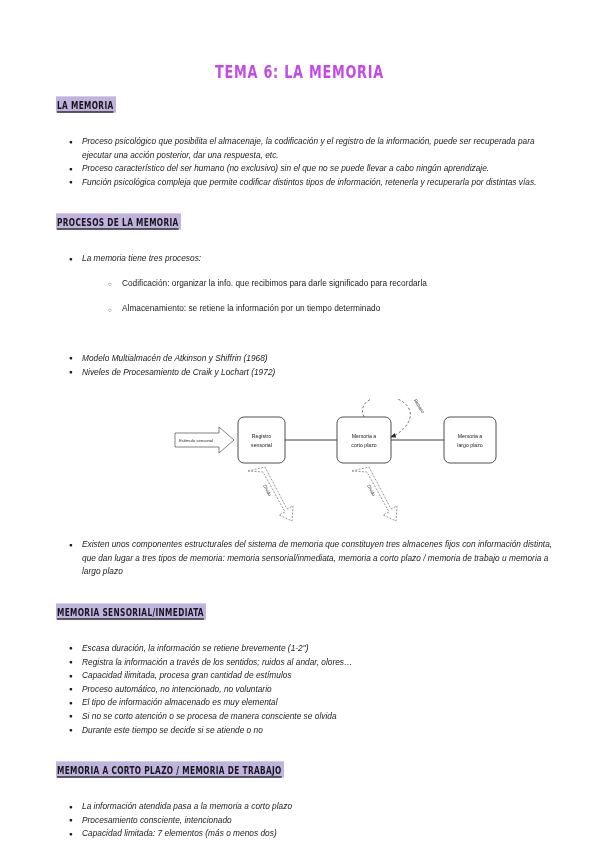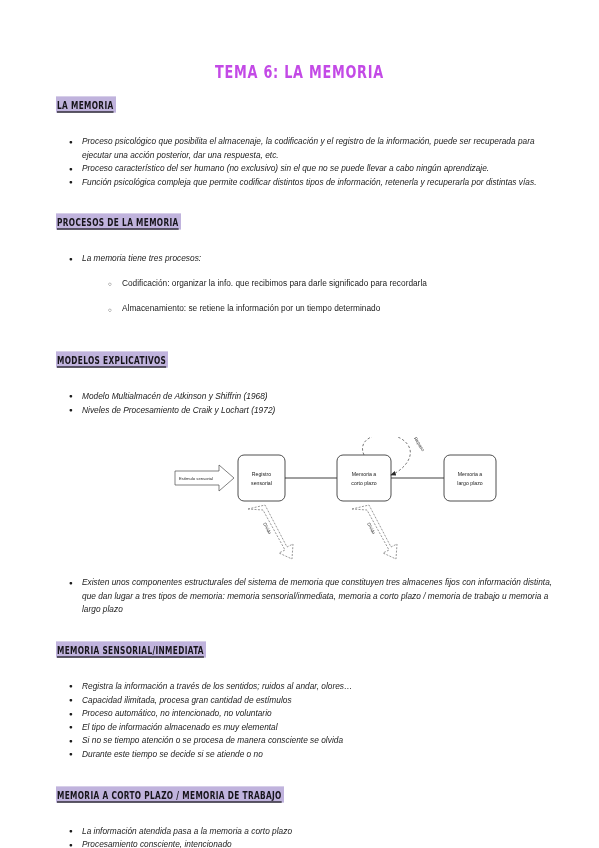--- a/index.html
+++ b/index.html
@@ -148,23 +148,20 @@
   </ul>
   <div class="sub-wrap">
     <ul class="lvl2">
       <li>Codificación: organizar la info. que recibimos para darle significado para recordarla</li>
       <li>Almacenamiento: se retiene la información por un tiempo determinado</li>
     </ul>
   </div>
 
   <div class="gap-l"></div>
 
-  <div class="section-head">
-    <span class="hl" style="background: rgb(192, 179, 221);">MODELOS EXPLICATIVOS</span>
-  </div>
   <div class="gap-m"></div>
   <ul class="lvl1">
     <li>Modelo Multialmacén de Atkinson y Shiffrin (1968)</li>
     <li>Niveles de Procesamiento de Craik y Lochart (1972)</li>
   </ul>
 
   <div class="gap-l"></div>
 
 
   <div class="diagram-wrap">
@@ -225,25 +222,26 @@
     <li>Existen unos componentes estructurales del sistema de memoria que constituyen tres almacenes fijos con información distinta, que dan lugar a tres tipos de memoria: memoria sensorial/inmediata, memoria a corto plazo / memoria de trabajo u memoria a largo plazo</li>
   </ul>
 
   <div class="gap-l"></div>
 
   <div class="section-head">
     <span class="hl" style="background: rgb(192, 179, 221);">MEMORIA SENSORIAL/INMEDIATA</span>
   </div>
   <div class="gap-m"></div>
   <ul class="lvl1">
+    <li>Escasa duración, la información se retiene brevemente (1-2")</li>
     <li>Registra la información a través de los sentidos; ruidos al andar, olores…</li>
     <li>Capacidad ilimitada, procesa gran cantidad de estímulos</li>
     <li>Proceso automático, no intencionado, no voluntario</li>
     <li>El tipo de información almacenado es muy elemental</li>
-    <li>Si no se tiempo atención o se procesa de manera consciente se olvida</li>
+    <li>Si no se corto atención o se procesa de manera consciente se olvida</li>
     <li>Durante este tiempo se decide si se atiende o no</li>
   </ul>
 
   <div class="gap-l"></div>
 
   <div class="section-head">
     <span class="hl" style="background: rgb(192, 179, 221);">MEMORIA A CORTO PLAZO / MEMORIA DE TRABAJO</span>
   </div>
   <div class="gap-m"></div>
   <ul class="lvl1">

